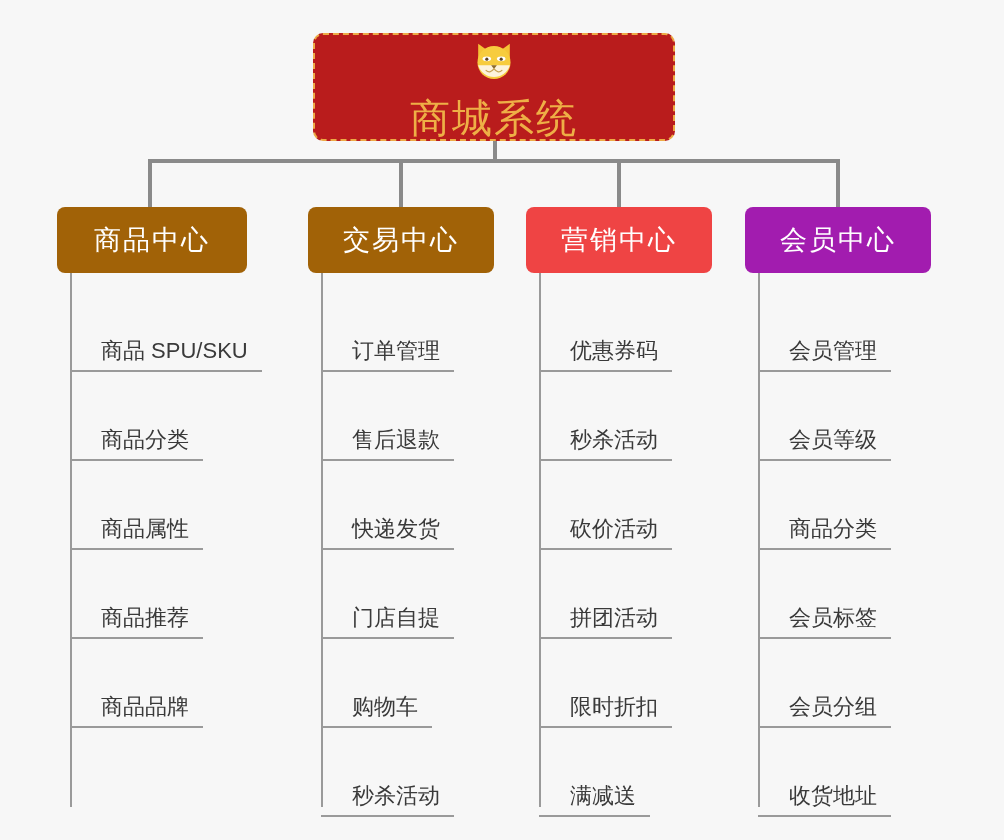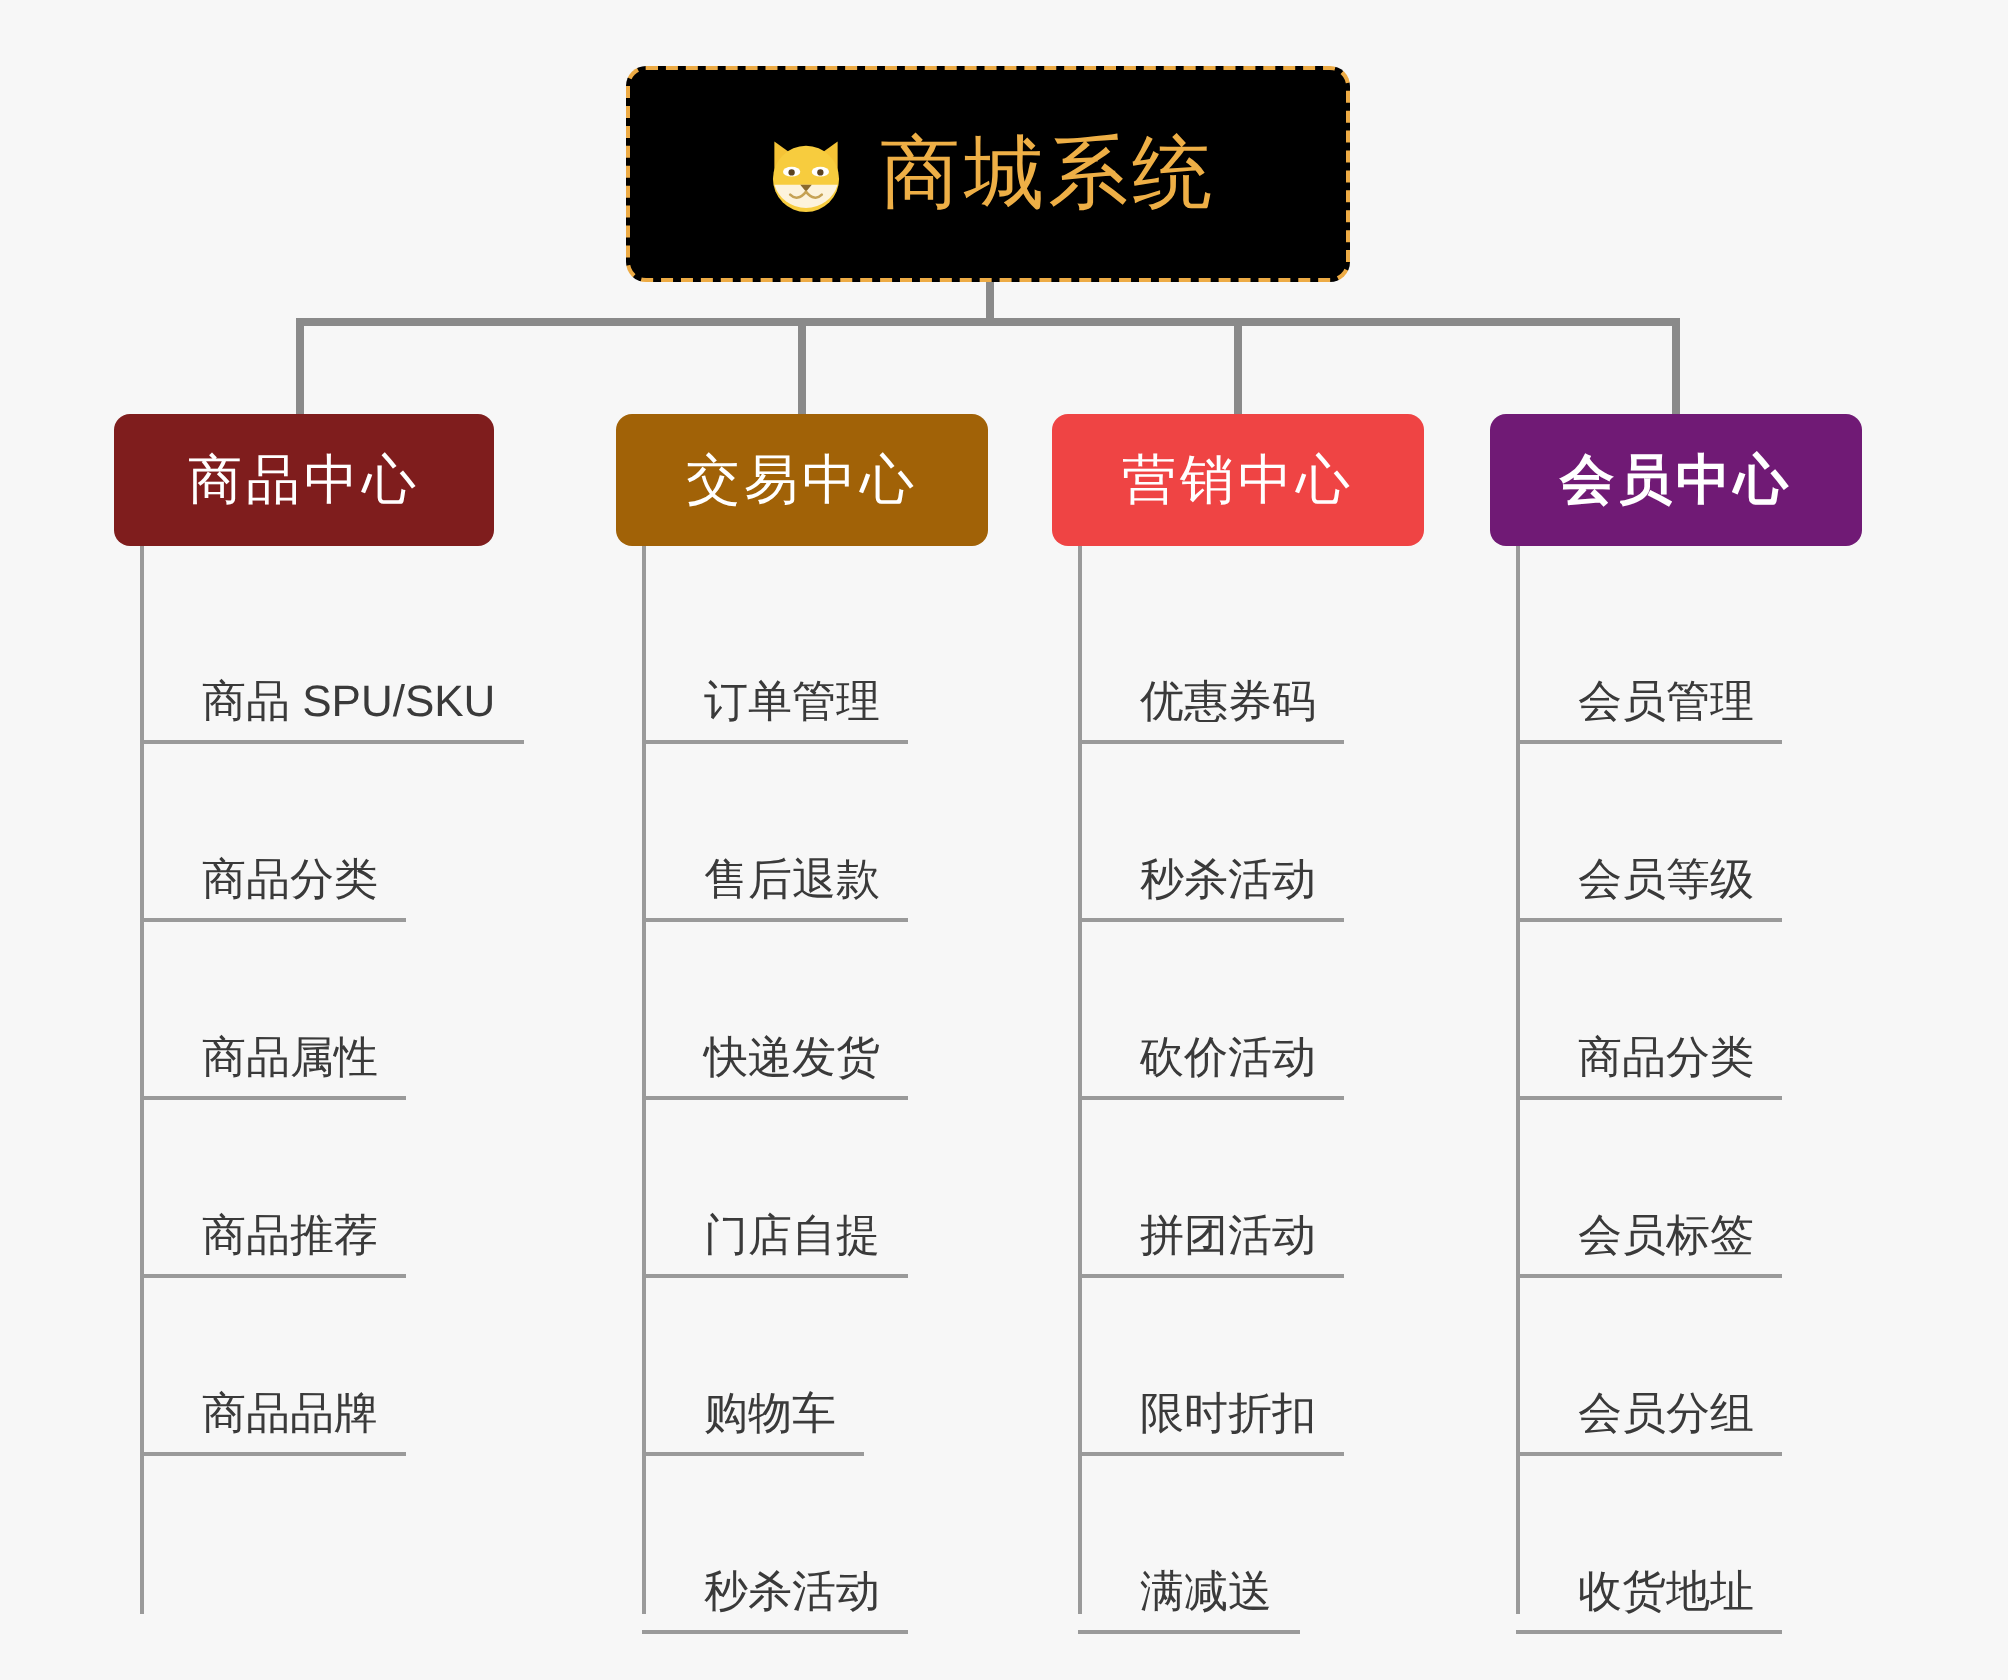--- a/index.html
+++ b/index.html
@@ -130,21 +130,21 @@
     width: 33px;
     height: 2px;
     background: #9a9a9a;
   }
 </style>
 </head>
 <body style="background: rgb(247, 247, 247);">
 
 <div id="canvas">
 
-  <div class="root-node" style="border-color: rgb(237, 171, 69); background: #000000;">
+  <div class="root-node" style="border-color: rgb(237, 171, 69); background: #b91c1c; flex-direction: column;">
     <span class="root-emoji">
       <svg viewBox="0 0 64 64" width="46" height="46" aria-hidden="true">
 
         <path d="M10 8 L10 30 L24 18 Z" fill="#f5c336"></path>
         <path d="M54 8 L54 30 L40 18 Z" fill="#f5c336"></path>
 
         <ellipse cx="32" cy="34" rx="23" ry="23" fill="#f7cc3e"></ellipse>
 
         <path d="M10 38 a23 23 0 0 0 44 0 Z" fill="#fdf3dc"></path>
 
@@ -166,21 +166,21 @@
 
   <div class="conn conn-v-root" style="background: rgb(138, 138, 138);"></div>
   <div class="conn conn-h-bus" style="background: rgb(138, 138, 138);"></div>
 
   <div class="conn conn-drop" style="left: 148px; background: rgb(138, 138, 138);"></div>
   <div class="conn conn-drop" style="left: 399px; background: rgb(138, 138, 138);"></div>
   <div class="conn conn-drop" style="left: 617px; background: rgb(138, 138, 138);"></div>
   <div class="conn conn-drop" style="left: 836px; background: rgb(138, 138, 138);"></div>
 
   <div class="column" style="left: 57px; width: 190px;">
-    <div class="cat-box" style="background: #7f1d1d;">
+    <div class="cat-box" style="background: #a16207;">
       <span>商品中心</span>
     </div>
     <div class="items">
       <div class="spine" style="height: 534px;"></div>
       <div class="item">
         <span class="item-label">商品 SPU/SKU</span>
         <span class="item-rule"></span>
       </div>
       <div class="item">
         <span class="item-label">商品分类</span>
@@ -261,21 +261,21 @@
         <span class="item-rule"></span>
       </div>
       <div class="item">
         <span class="item-label">满减送</span>
         <span class="item-rule"></span>
       </div>
     </div>
   </div>
 
   <div class="column" style="left: 745px; width: 186px;">
-    <div class="cat-box" style="background: #701a75; font-weight: bold;">
+    <div class="cat-box" style="background: #a21caf;">
       <span>会员中心</span>
     </div>
     <div class="items">
       <div class="spine" style="height: 534px;"></div>
       <div class="item">
         <span class="item-label">会员管理</span>
         <span class="item-rule"></span>
       </div>
       <div class="item">
         <span class="item-label">会员等级</span>

